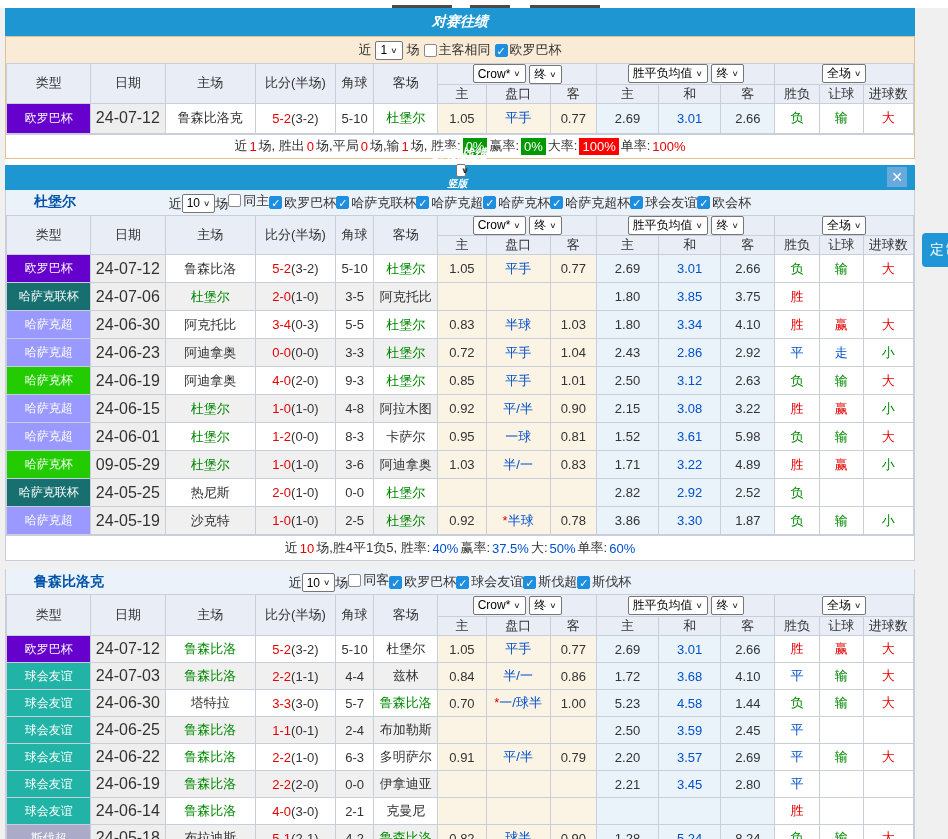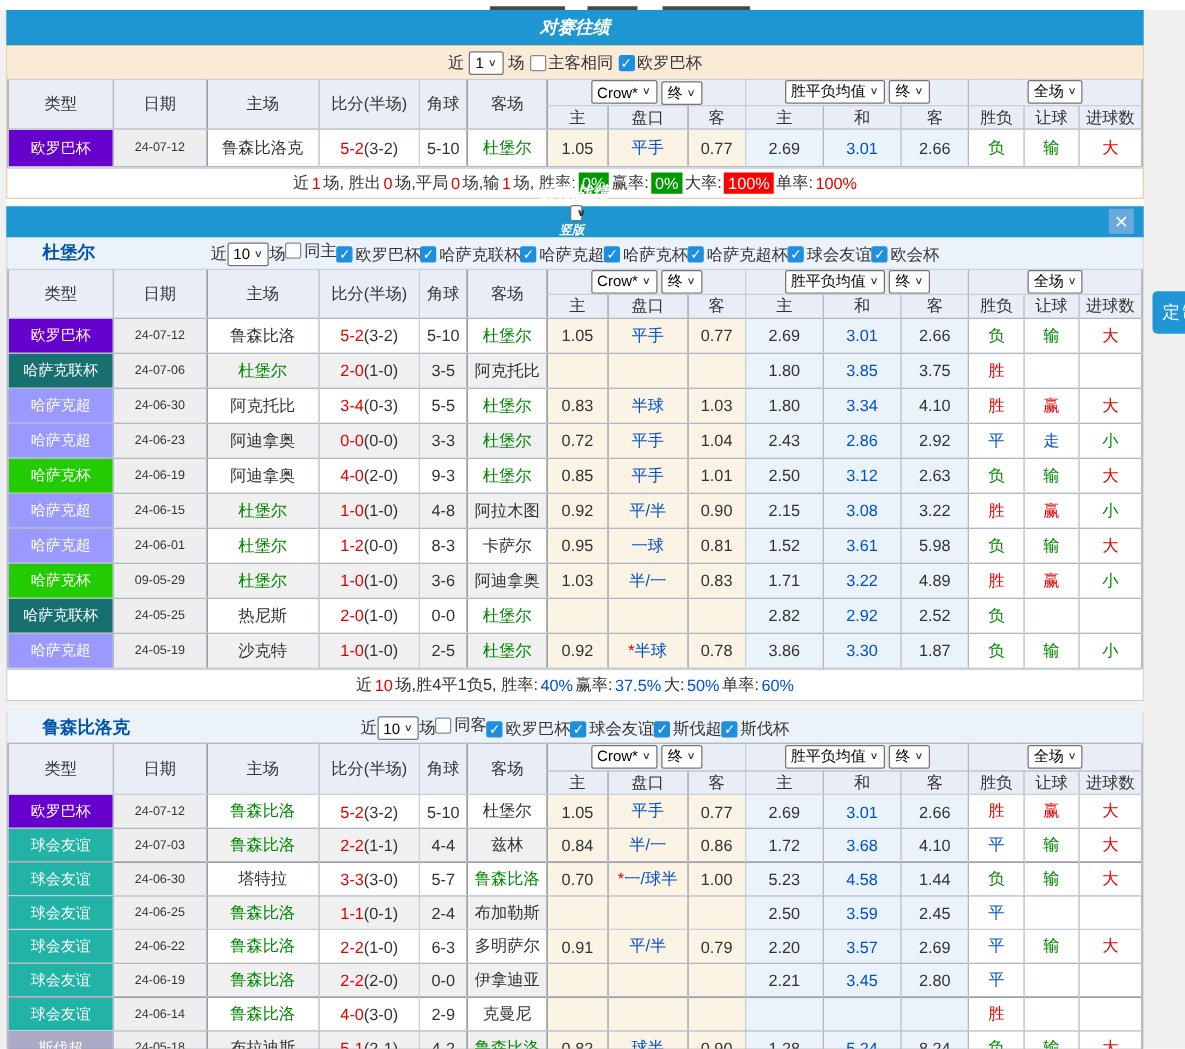--- a/index.html
+++ b/index.html
@@ -25,25 +25,25 @@
   .filterrow.blue { height:25px; background:#ECF2FA; }
   .teamname { position:absolute; left:28px; font-weight:bold; color:#0055AA; font-size:14px; }
 
   .sel { display:inline-flex; align-items:center; gap:3px; border:1px solid #767676; background:#fff; border-radius:2px; padding:0 4px; height:19px; font-size:12px; color:#000; cursor:pointer; }
   .sel::after { content:"∨"; font-size:10px; color:#333; transform:scaleY(0.8); }
   .cb { width:13px; height:13px; display:inline-block; border:1px solid #8a8a8a; background:#fff; border-radius:2px; vertical-align:-2px; cursor:pointer; }
   .cb.on { background:#1E8FE0; border-color:#1E8FE0; color:#fff; font-size:11px; line-height:13px; text-align:center; }
   .cb.on::after { content:"✓"; }
   .flt-item { display:inline-flex; align-items:center; gap:2px; }
 
-  table { border-collapse:collapse; table-layout:fixed; width:908px; font-size:13px; color:#333; background:#737373; }
+  table { border-collapse:collapse; table-layout:fixed; width:908px; font-size:13px; color:#333; background:#ef4444; }
   td,th { border:1px solid #C8CEDA; text-align:center; overflow:hidden; white-space:nowrap; font-weight:normal; }
   th { background:#E9EDF6; }
   td.type { color:#fff; font-size:12px; }
-  td.date { background:#EEEEEE; font-size:10px; }
+  td.date { background:#EEEEEE; font-size:16px; }
   tr.alt td.plain { background:#F0F0F0; }
   td.plain { background:#fff; }
   td.cream { background:#FBF3E4; }
   td.pblue { background:#EAF3FA; }
   td.resc { background:#fff; }
   .t-red { color:#E60000; }
   .t-blue { color:#0050CC; }
   .t-green { color:#008800; }
   .t-black { color:#333; }
   .score-half { color:#333; }
@@ -606,21 +606,21 @@
                 <td class="pblue">2.80</td>
                 <td class="resc t-blue">平</td>
                 <td class="resc t-black"></td>
                 <td class="resc t-black"></td>
               </tr>
               <tr style="height: 27px;">
                 <td class="type" style="background: rgb(33, 179, 165);">球会友谊</td>
                 <td class="date">24-06-14</td>
                 <td class="plain"><span class="teamlink grn">鲁森比洛</span></td>
                 <td class="plain"><span class="t-red">4-0</span><span class="score-half">(3-0)</span></td>
-                <td class="plain">2-9</td>
+                <td class="plain">2-1</td>
                 <td class="plain"><span class="teamlink">克曼尼</span></td>
                 <td class="cream"></td>
                 <td class="cream t-blue"></td>
                 <td class="cream"></td>
                 <td class="pblue"></td>
                 <td class="pblue t-blue"></td>
                 <td class="pblue"></td>
                 <td class="resc t-red">胜</td>
                 <td class="resc t-black"></td>
                 <td class="resc t-black"></td>

